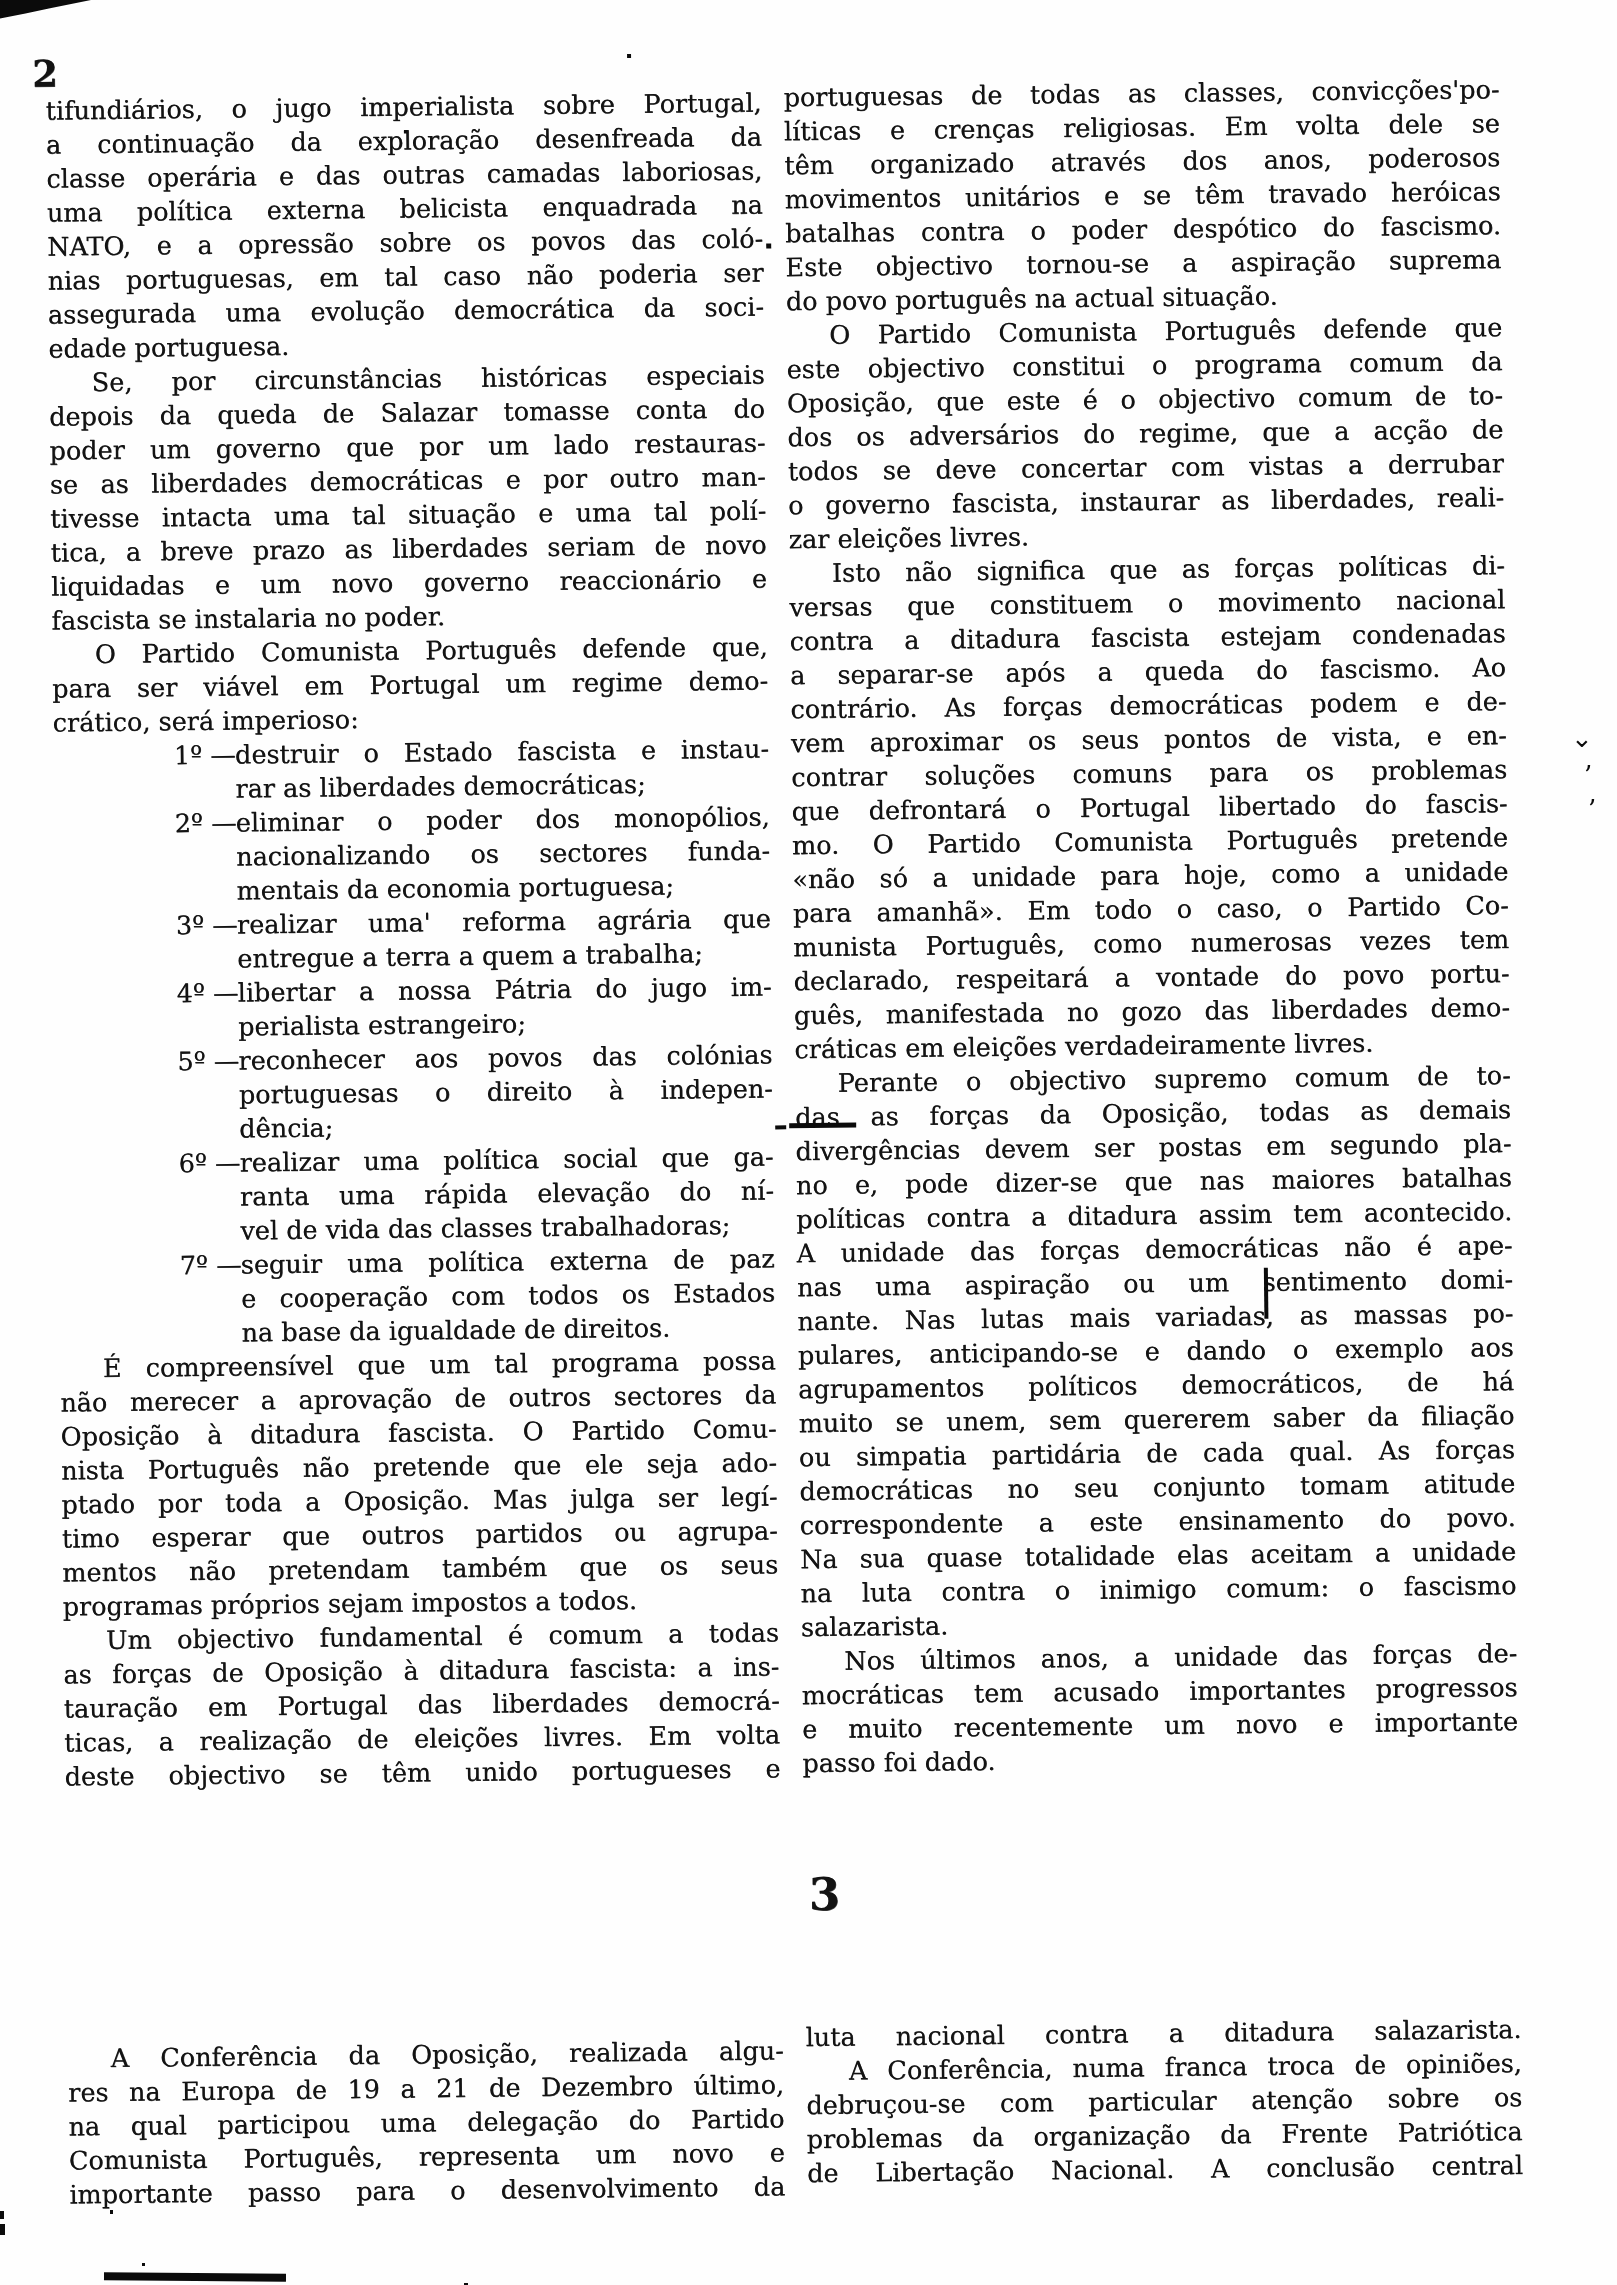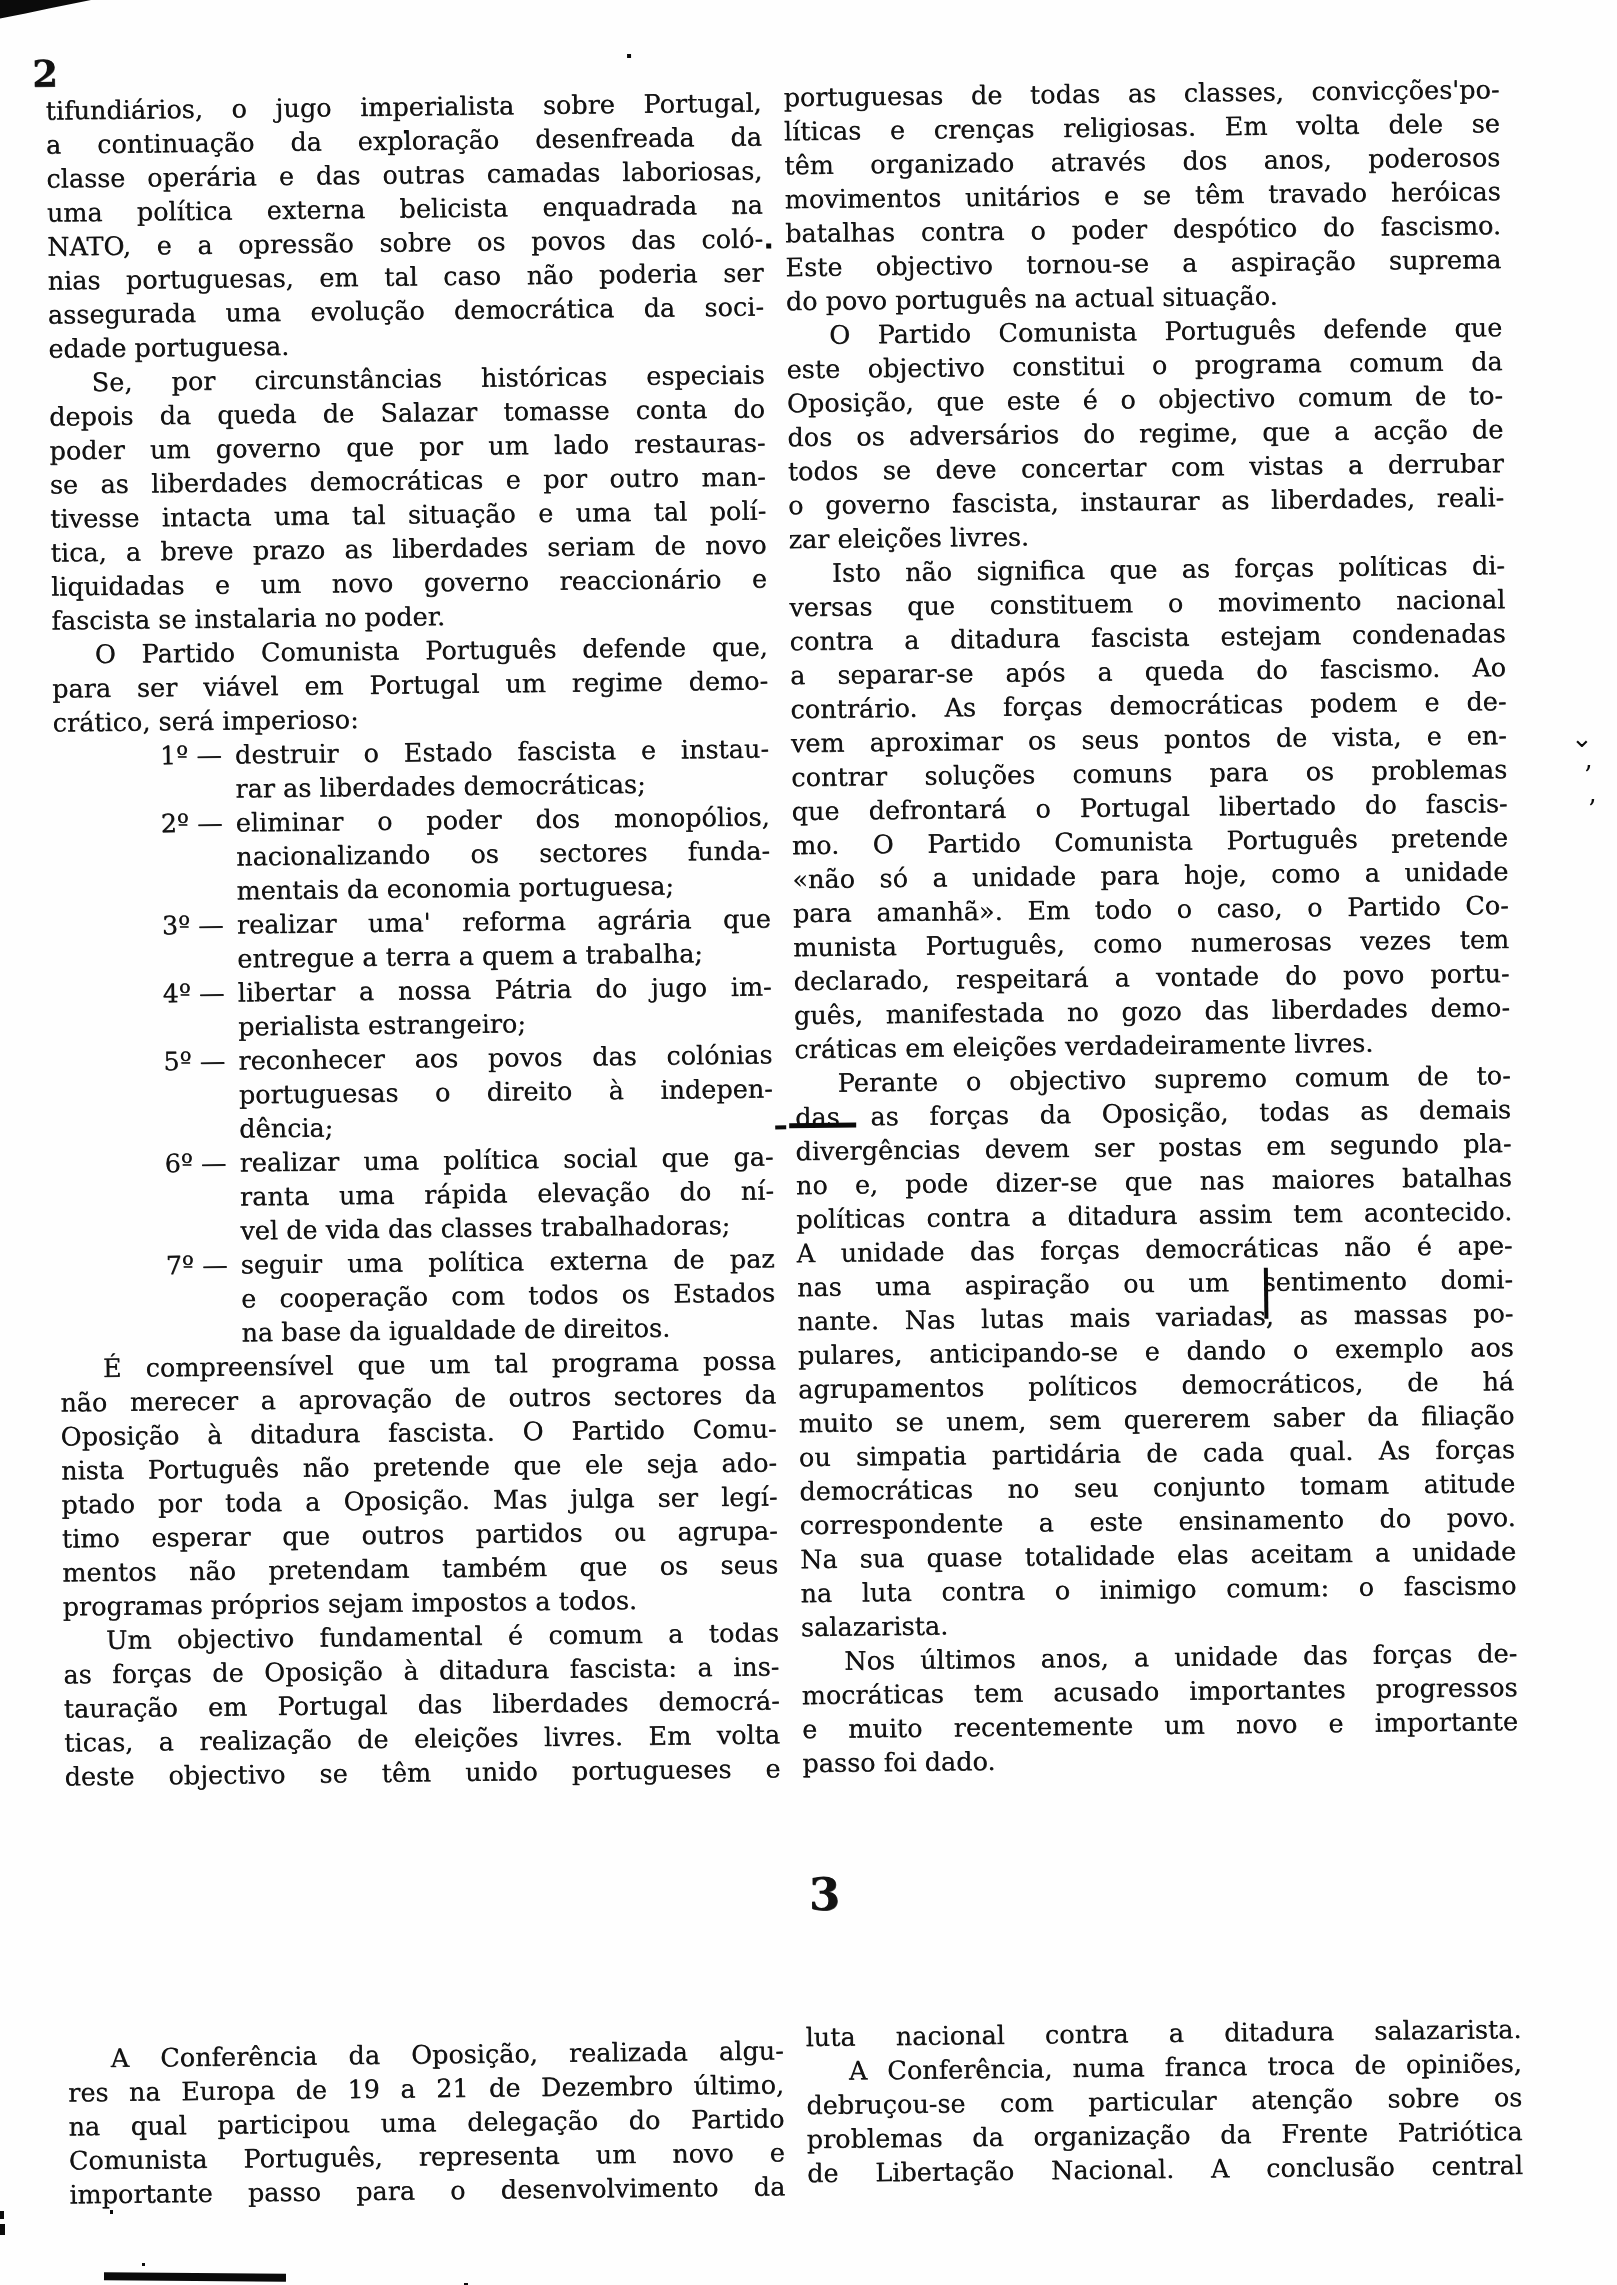--- a/index.html
+++ b/index.html
@@ -14,21 +14,21 @@
     text-shadow:0.3px 0.3px 0.4px rgba(12,12,12,0.72);}
   .pagenum,.sec-head{text-shadow:0.4px 0.4px 0.5px rgba(12,12,12,0.72);}
   .col-left{left:56px;top:85px;}
   .col-right{left:794px;top:80px;}
   .col-bleft{left:56px;top:2033px;}
   .col-bright{left:794px;top:2020px;}
   .ln{text-align:justify;text-align-last:justify;text-justify:inter-word;}
   .ln.final{text-align-last:left;}
   .ln.indent{text-indent:43px;}
   .li{position:relative;padding-left:182px;}
-  .li .num{position:absolute;left:107px;top:0;white-space:nowrap;}
+  .li .num{position:absolute;left:121px;top:0;white-space:nowrap;}
   .sec-head{position:absolute;left:0;top:1868px;width:1618px;text-align:center;
     font-size:45px;font-weight:700;transform:translateX(5.6px);}
   .art{position:absolute;background:#0b0b0b;}
   .art.glyph{background:transparent;color:#0b0b0b;font-size:26px;line-height:1;}
   .corner-smudge{left:0;top:0;width:91px;height:18.6px;
     clip-path:polygon(0 0,100% 0,55% 45%,28% 72%,0 100%);}
   .bottom-bar{left:104px;top:2273px;width:182px;height:8.3px;transform:rotate(0.4deg);}
 </style>
 </head>
 <body>

